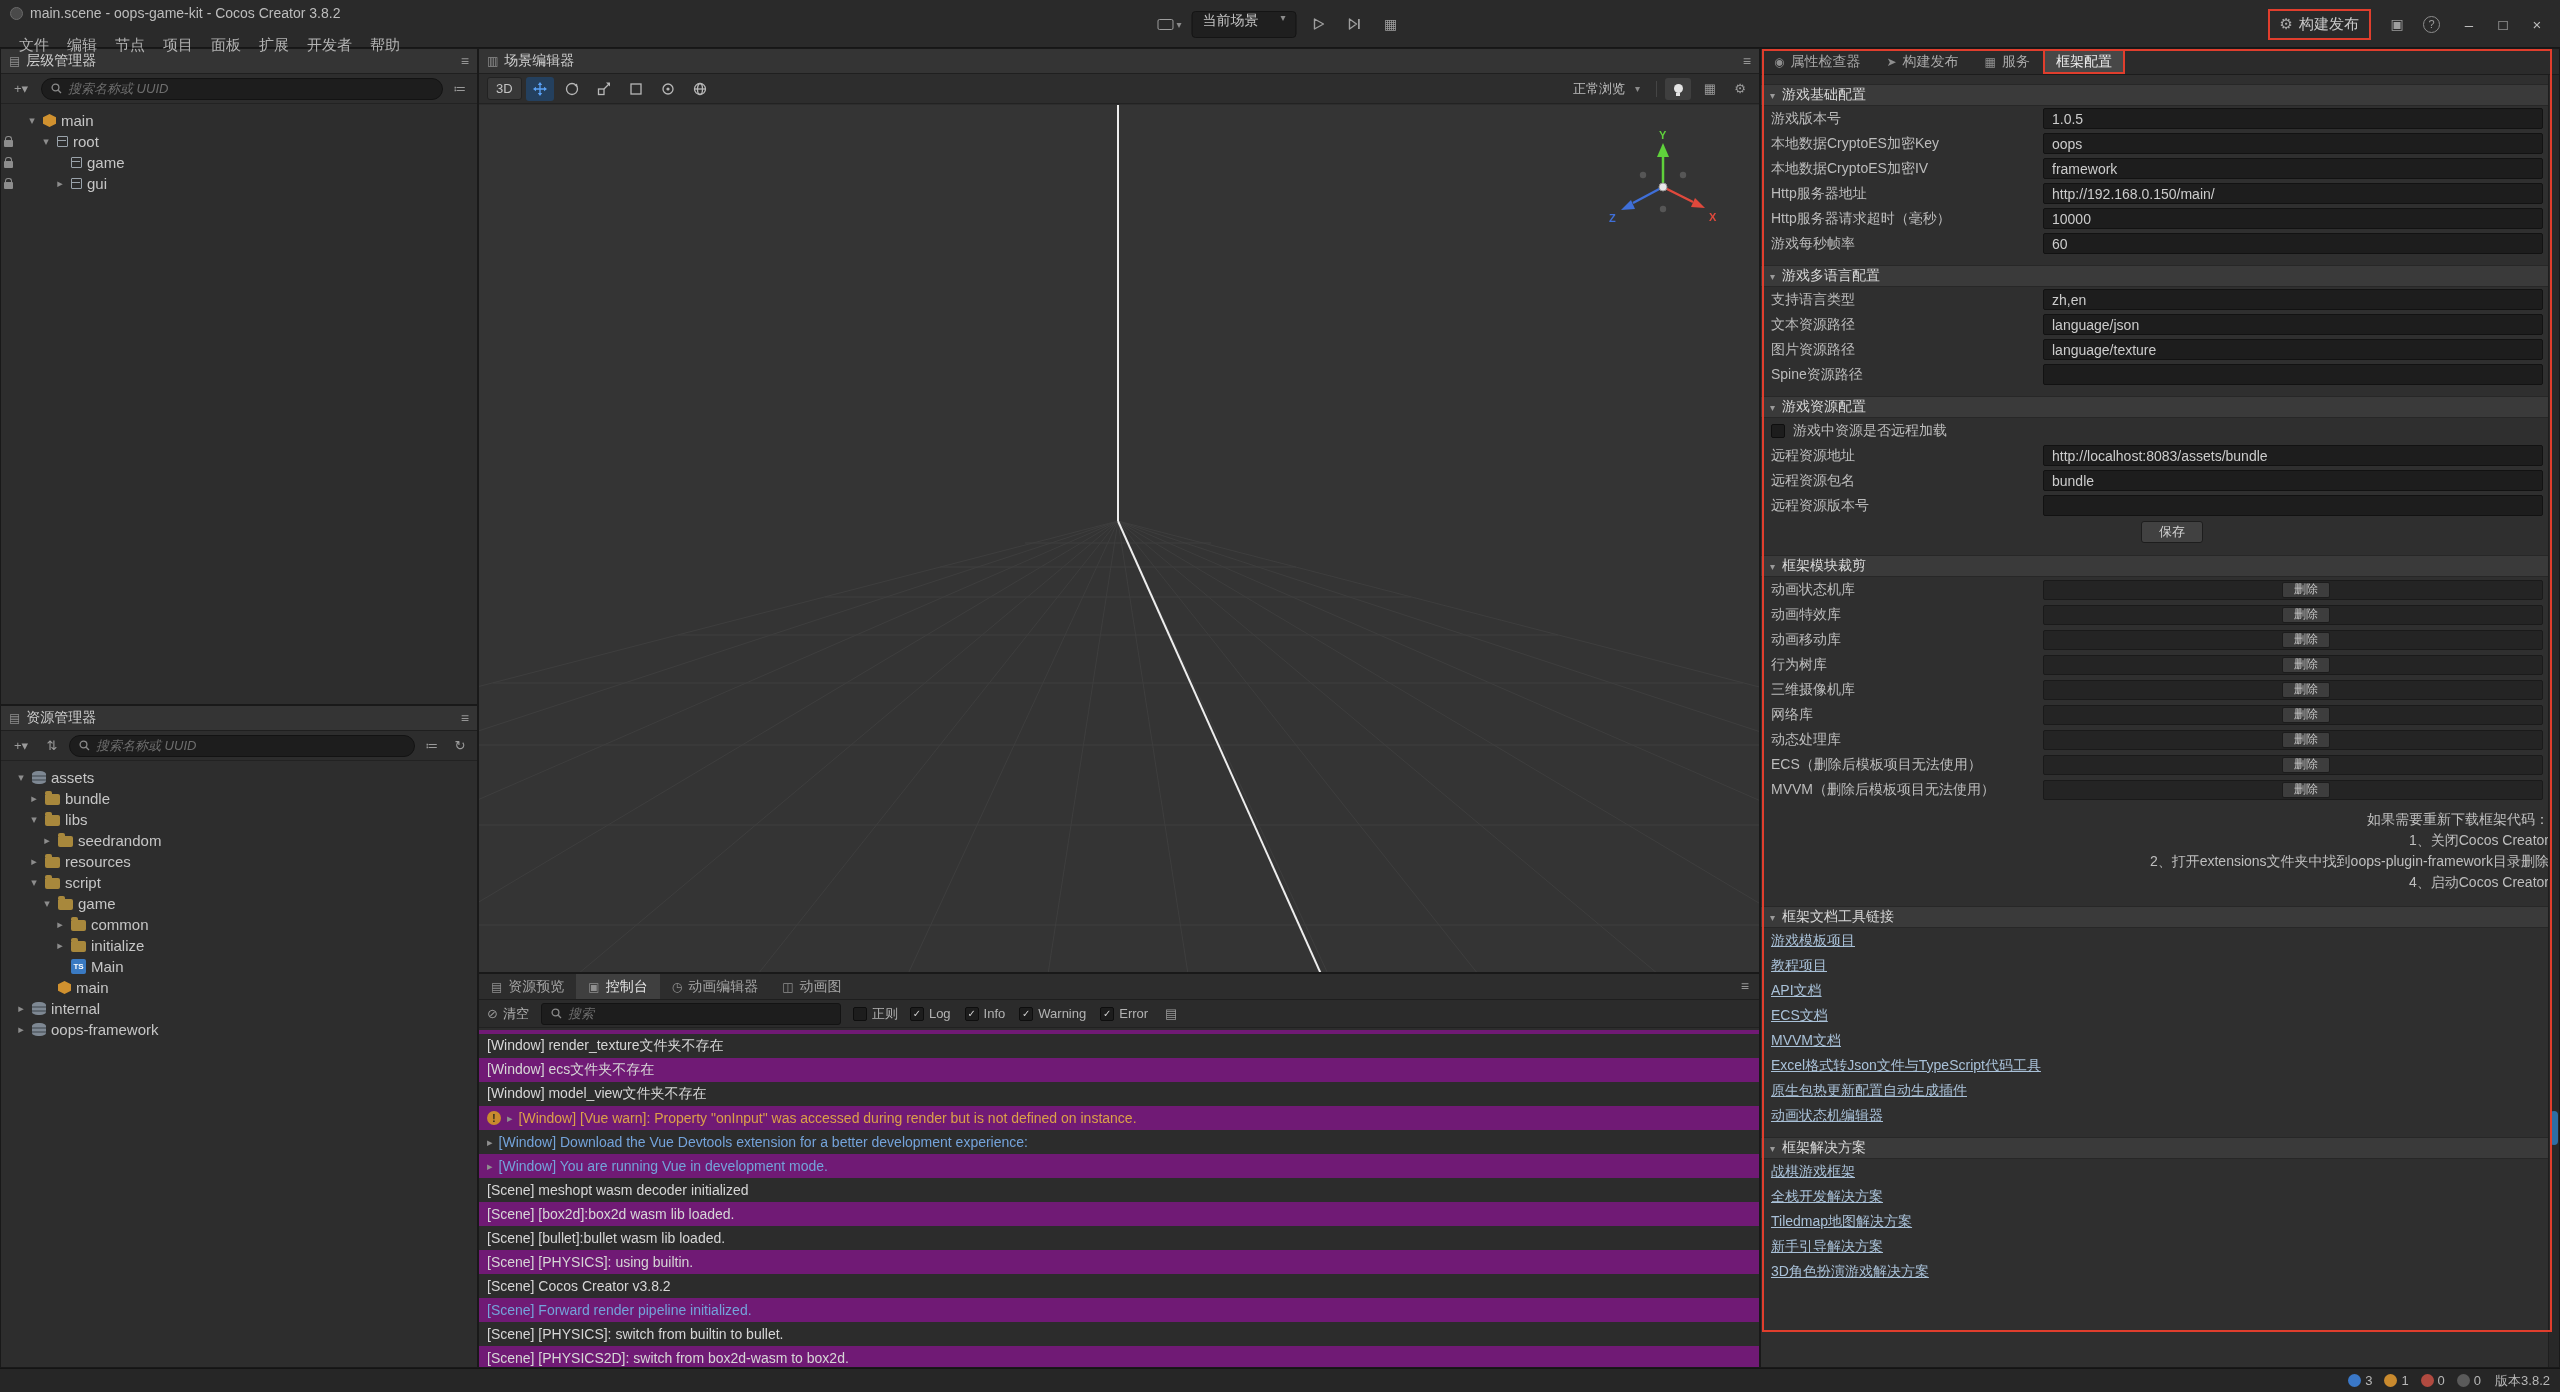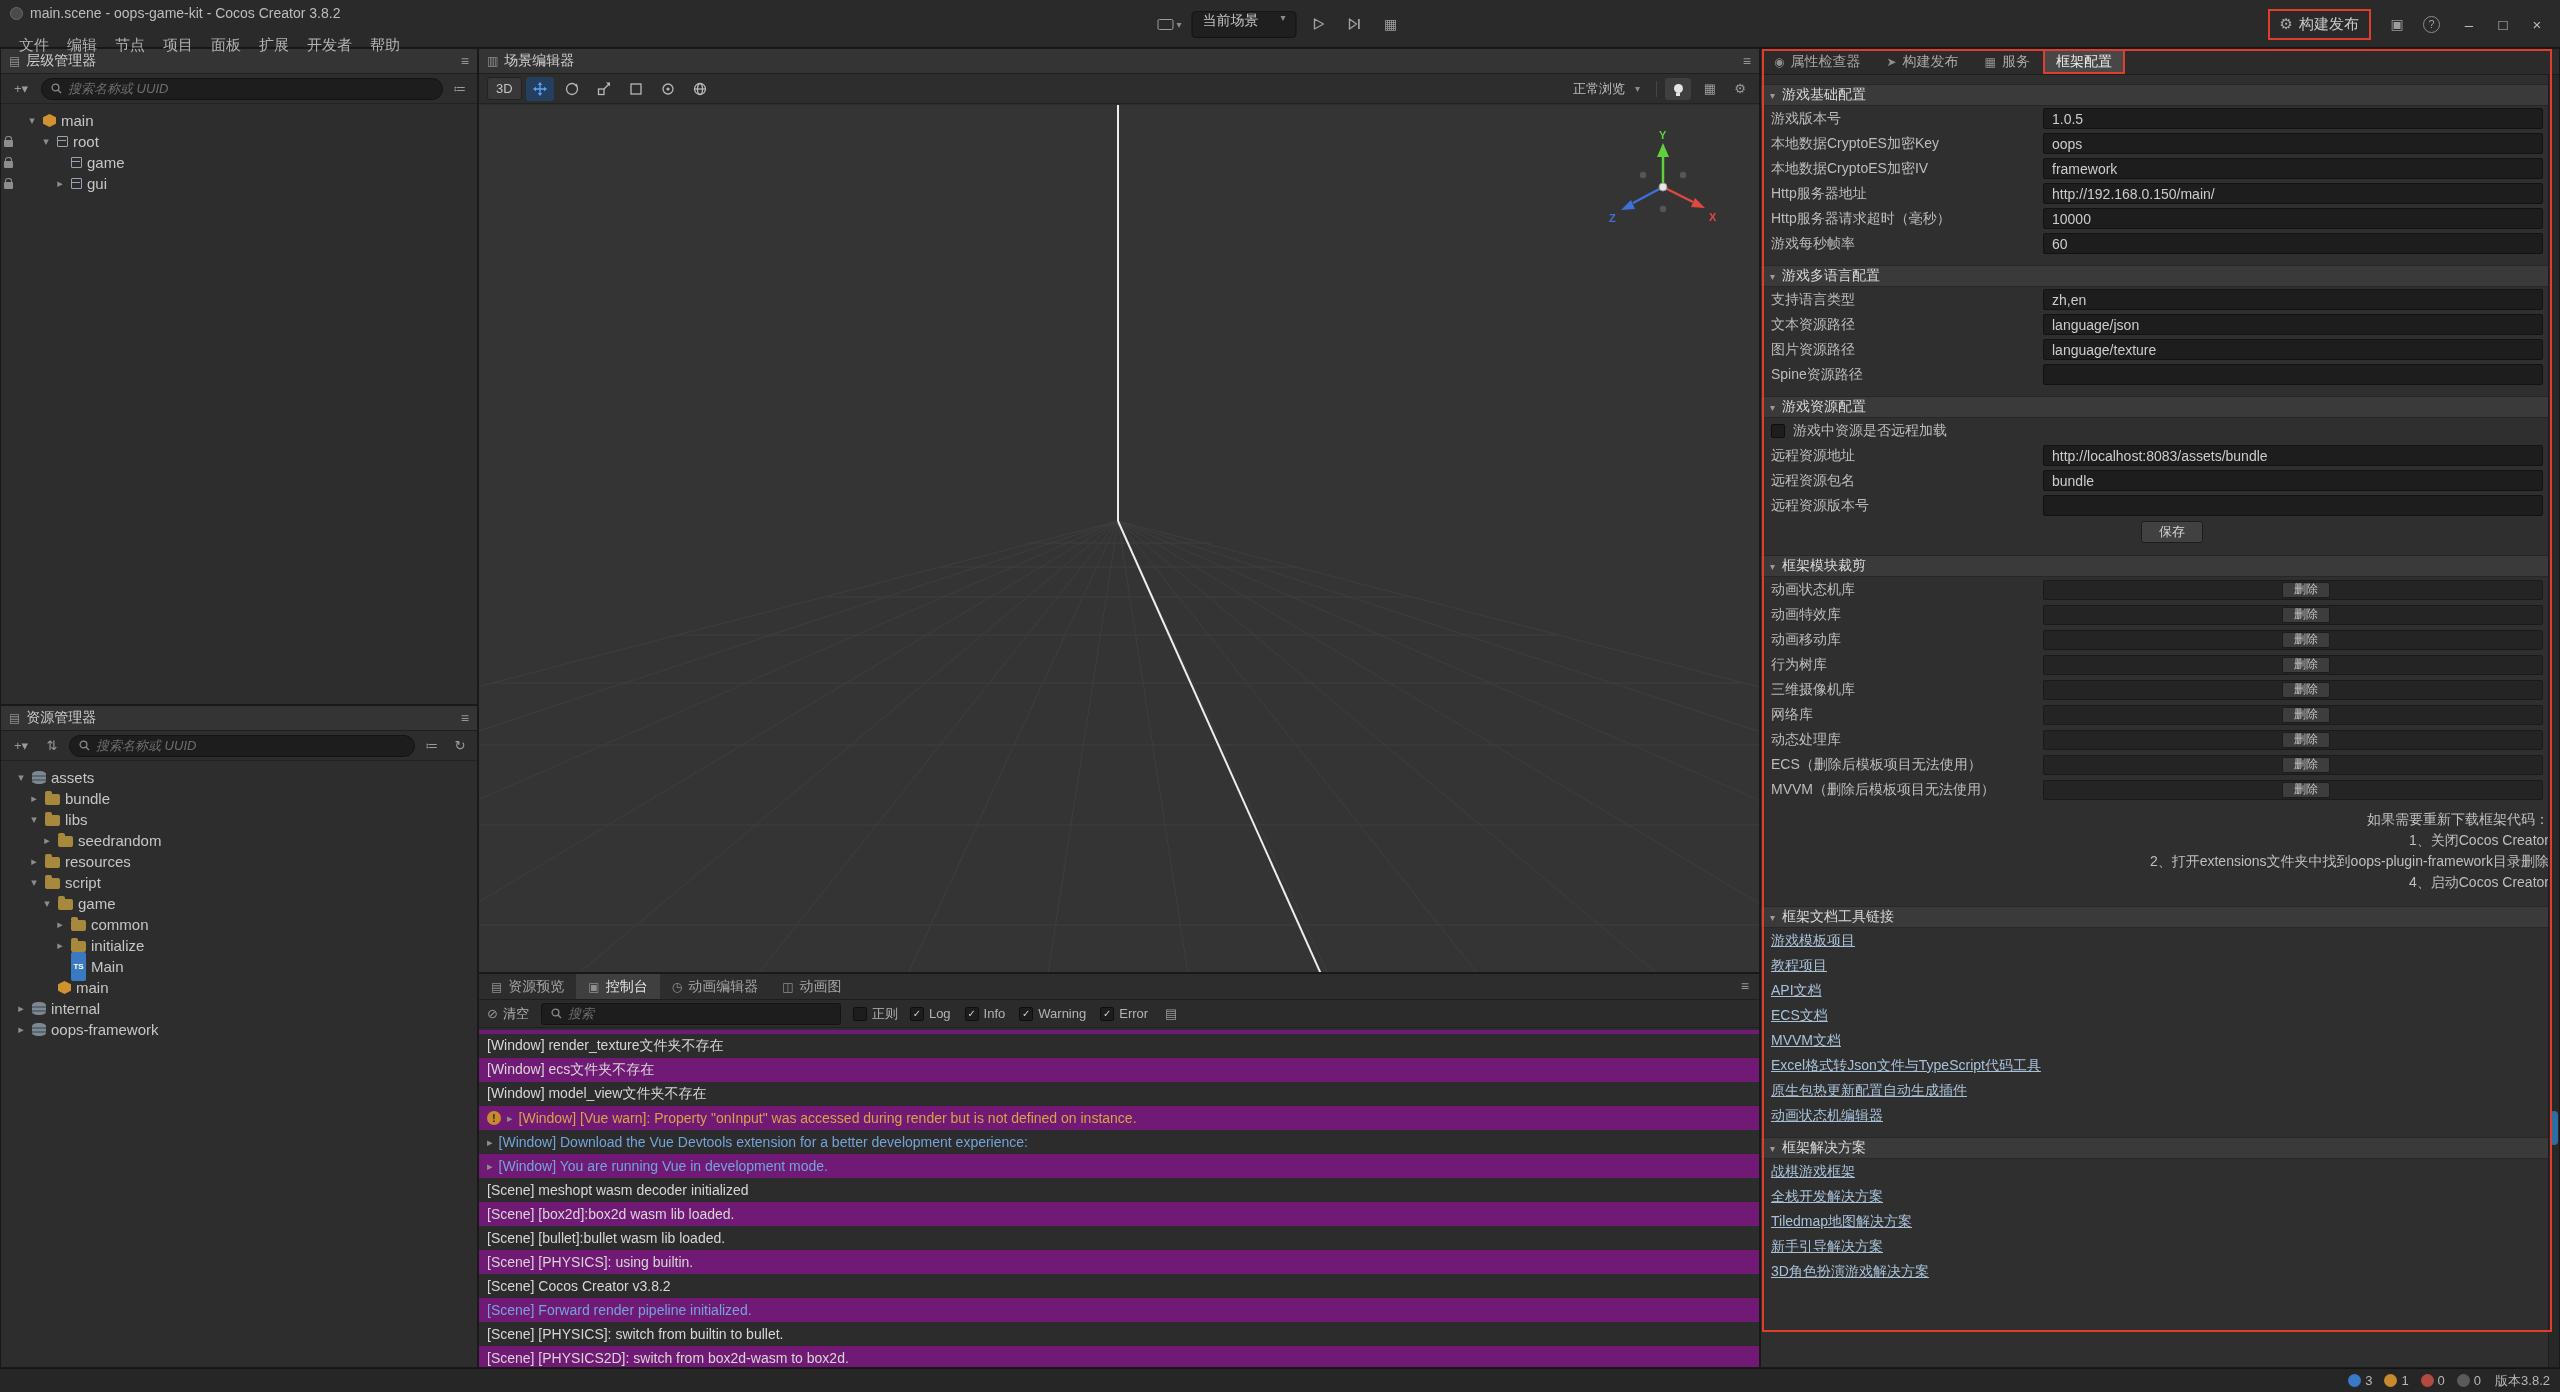--- a/index.html
+++ b/index.html
@@ -44,21 +44,21 @@
   .gutter { width:15px; display:flex; justify-content:center; flex:none; }
   .lock { position:relative; width:9px; height:7px; background:#8d8d8d; border-radius:1px; margin-top:4px; }
   .lock::before { content:""; position:absolute; left:1px; top:-4px; width:5px; height:4px; border:1.5px solid #8d8d8d; border-bottom:0; border-radius:3px 3px 0 0; }
   .arrow { width:12px; text-align:center; color:#8d8d8d; font-size:11px; flex:none; }
   .ico { flex:none; display:inline-flex; align-items:center; justify-content:center; }
   .ico.folder { width:15px; height:11px; background:#a8883c; border-radius:1px 2px 2px 2px; position:relative; margin-top:2px; }
   .ico.folder::before { content:""; position:absolute; left:0; top:-3px; width:7px; height:3px; background:#a8883c; border-radius:2px 2px 0 0; }
   .ico.db { width:14px; height:13px; background:#7e8893; border-radius:6px/3px; position:relative; }
   .ico.db::before { content:""; position:absolute; left:0; top:4px; width:14px; height:2px; background:#5d666f; }
   .ico.db::after { content:""; position:absolute; left:0; top:8px; width:14px; height:2px; background:#5d666f; }
-  .ico.ts { width:15px; height:29px; background:#3a7ac2; color:#fff; font-size:8px; font-weight:bold; border-radius:2px; }
+  .ico.ts { width:15px; height:15px; background:#3a7ac2; color:#fff; font-size:8px; font-weight:bold; border-radius:2px; }
   .ico.scene { width:13px; height:13px; background:#d0912f; clip-path:polygon(50% 0,100% 25%,100% 75%,50% 100%,0 75%,0 25%); }
   .ico.cube { width:11px; height:11px; border:1.5px solid #9aa3ab; border-radius:1px; position:relative; }
   .ico.cube::before { content:""; position:absolute; left:0; top:2.5px; width:8px; height:1.5px; background:#9aa3ab; }
   .tree-label { white-space:nowrap; }
 
   
   .scene-toolbar { height:30px; display:flex; align-items:center; gap:4px; padding:0 8px; border-bottom:1px solid #222; background:#2d2d2d; }
   .mode-3d { font-size:13px; color:#c3c3c3; padding:3px 8px; border-radius:3px; background:#383838; border:1px solid #222; }
   .gizmo-btn { width:28px; height:24px; display:flex; align-items:center; justify-content:center; border-radius:3px; }
   .gizmo-btn.active { background:#24405e; }

